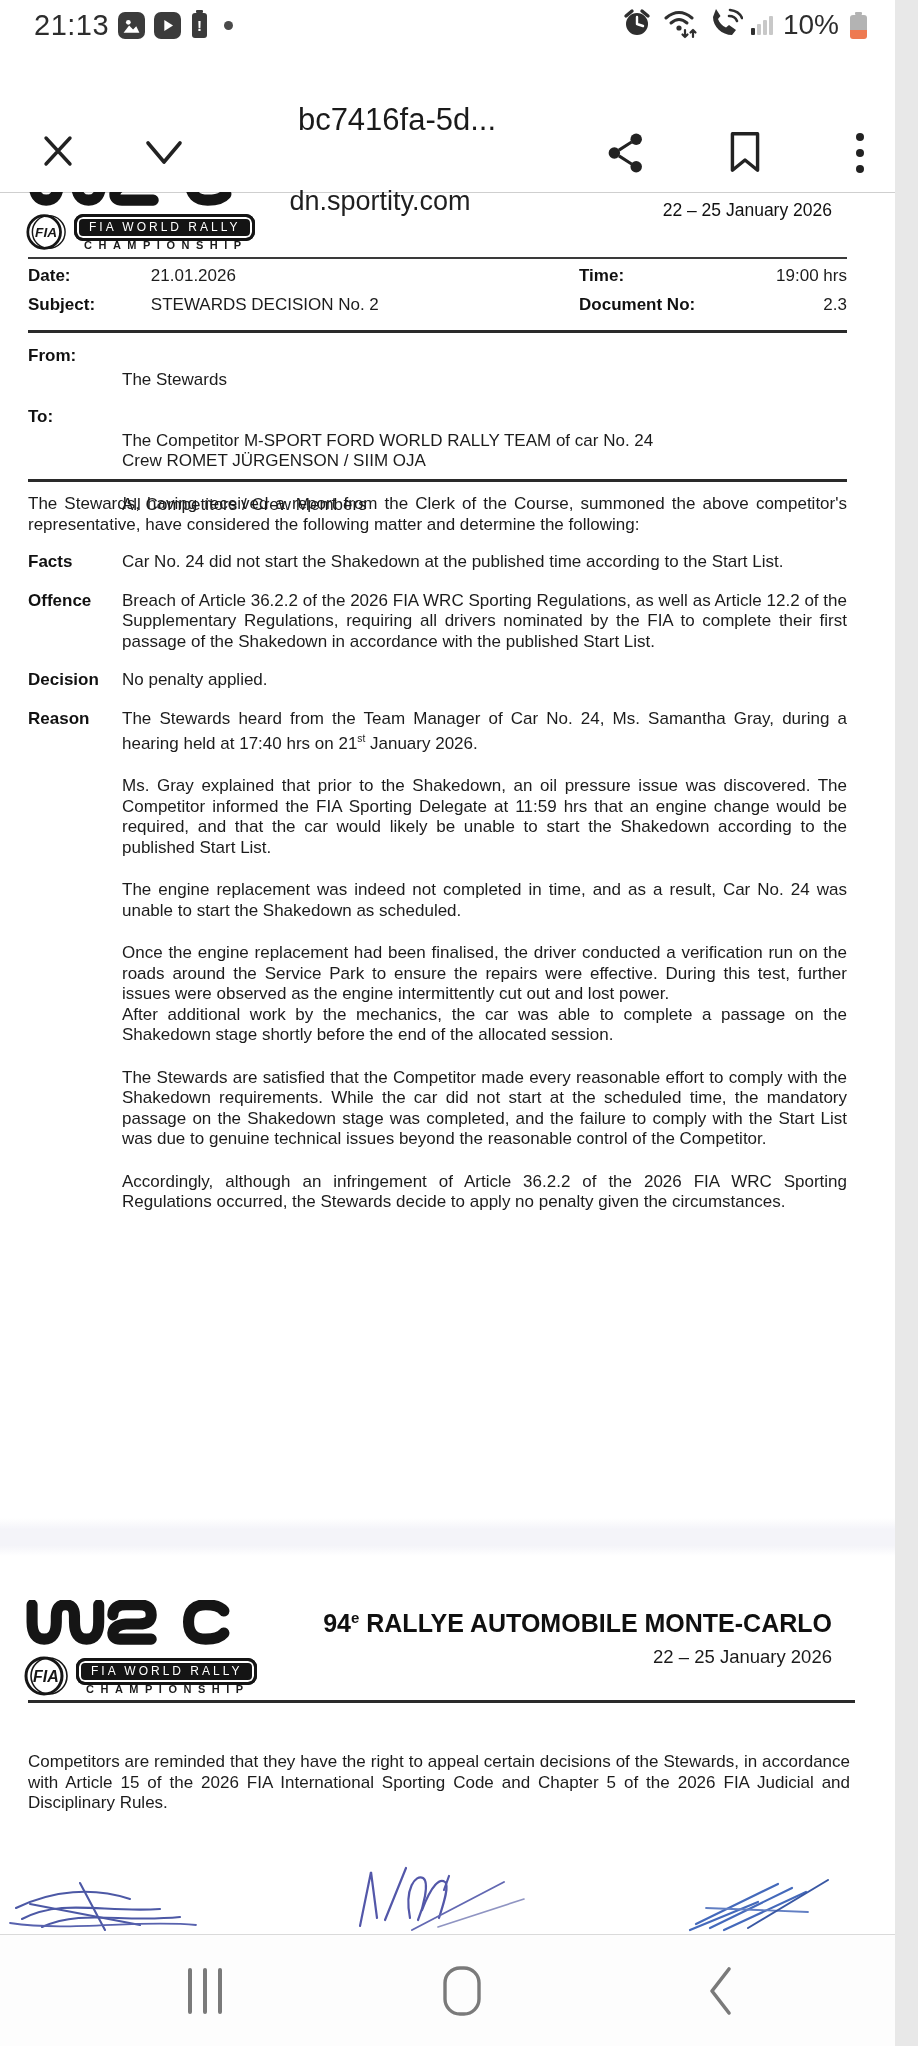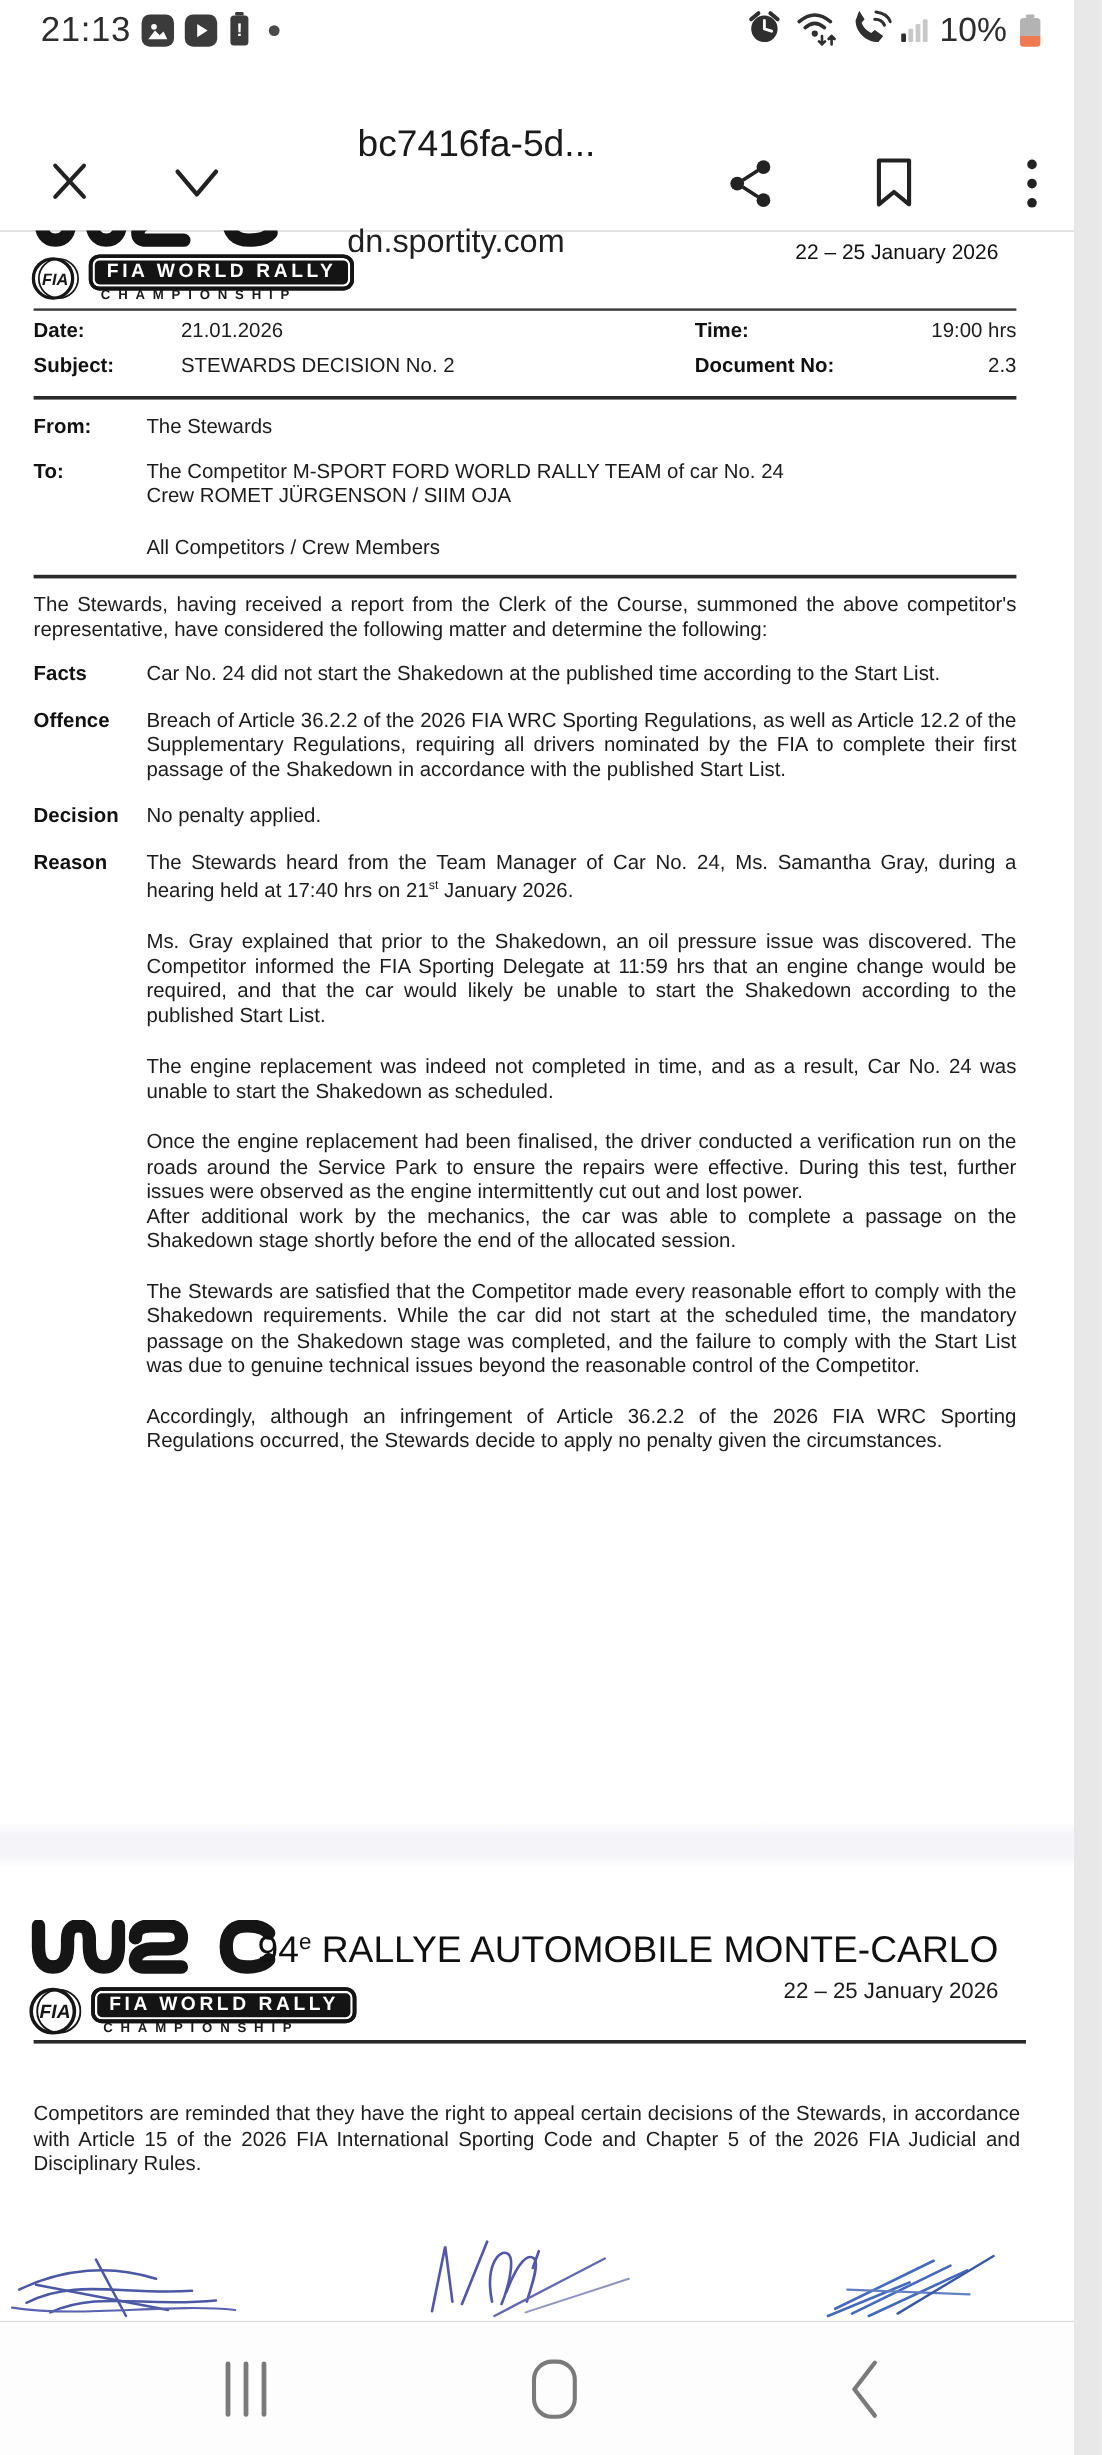--- a/index.html
+++ b/index.html
@@ -40,41 +40,41 @@
   p.nogap{margin:0;}
 
   .meta-row{display:flex;margin-bottom:8px;gap:44px;}
   .m-lab{width:94px;font-weight:bold;color:#111;}
   .m-val{width:458px;}
   .m-lab2{width:152px;font-weight:bold;color:#111;}
   .m-val2{width:115px;text-align:right;}
 
   .ft-row{display:flex;}
   .ft-lab{width:94px;font-weight:bold;color:#111;}
-  .ft-val{width:725px;}
+  .ft-val{width:725px;margin-top:24px;}
 
   .sec{display:flex;margin-bottom:18px;}
   .sec-lab{width:94px;font-weight:bold;color:#111;flex:none;}
   .sec-body{width:725px;}
 
   
   .wrc-svg path{fill:none;stroke:#151515;stroke-width:11;stroke-linecap:round;stroke-linejoin:round;}
   .wrc-cut{position:absolute;left:26px;top:192px;width:212px;height:17px;overflow:hidden;}
   .wrc-cut svg{display:block;margin-top:-31px;}
   .fia-row{position:absolute;display:flex;align-items:center;}
   .fia-badge{background:#141414;border:3px solid #141414;border-radius:9px;box-shadow:inset 0 0 0 2px #fff;
-             color:#fff;font-weight:bold;font-size:16px;letter-spacing:3px;padding:3px 12px 4px;white-space:nowrap;}
+             color:#fff;font-weight:normal;font-size:12px;letter-spacing:3px;padding:3px 12px 4px;white-space:nowrap;}
   .fia-champ{font-size:11px;font-weight:bold;letter-spacing:6.5px;color:#1a1a1a;margin:4px 0 0 10px;white-space:nowrap;}
   .fia-circ{margin-right:8px;flex:none;}
 
   
   .sep-band{position:absolute;left:0;top:1518px;width:918px;height:38px;
             background:linear-gradient(#ffffff, #f4f4f9 30%, #f4f4f9 72%, #ffffff);}
   .p2-title{position:absolute;right:63px;top:1604px;width:620px;text-align:right;}
-  .p2-title h1{margin:0;font-size:31px;line-height:28px;color:#101010;font-weight:normal;}
+  .p2-title h1{margin:0;font-size:25px;line-height:28px;color:#101010;font-weight:bold;}
   .p2-title .dates{margin-top:9px;font-size:18.5px;color:#1a1a1a;}
   sup{font-size:60%;vertical-align:super;}
 
   
   .sig svg{display:block;}
   .doc-bottom-line{position:absolute;left:0;top:1934px;width:918px;height:1px;background:#dadada;}
 
   
   .nav-bar{position:absolute;left:0;top:1935px;width:918px;height:111px;background:#fdfdfd;}
   .nav-item{position:absolute;top:0;height:111px;display:flex;align-items:center;justify-content:center;cursor:pointer;}

